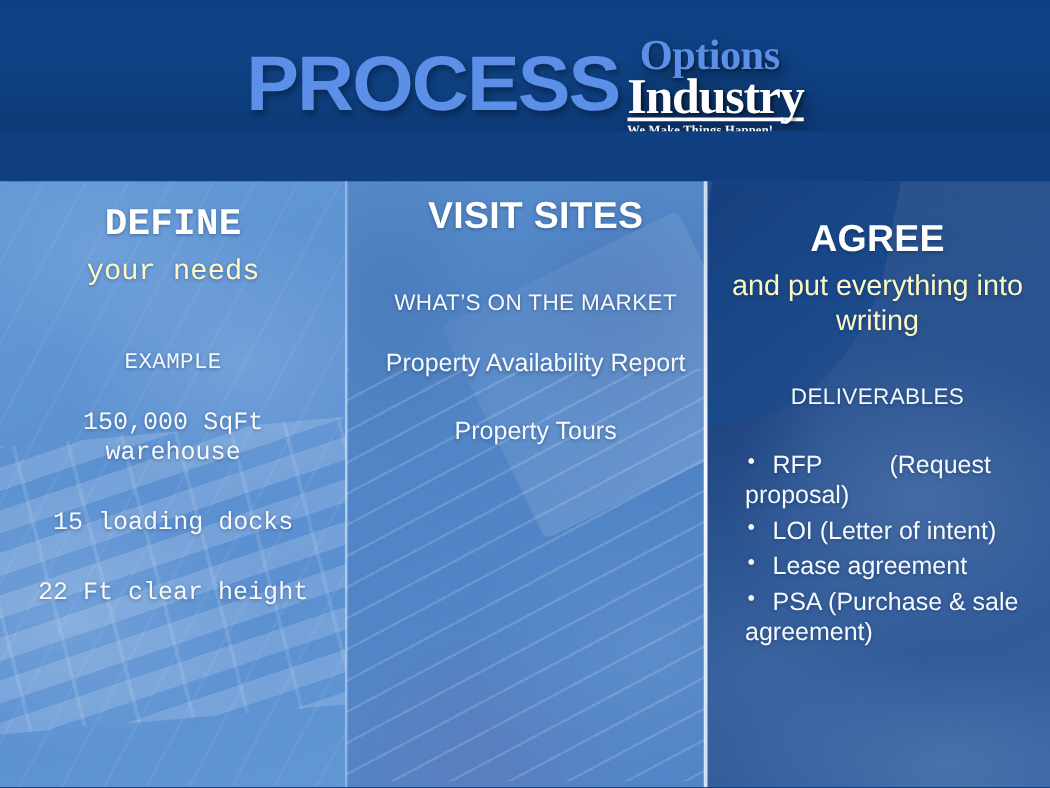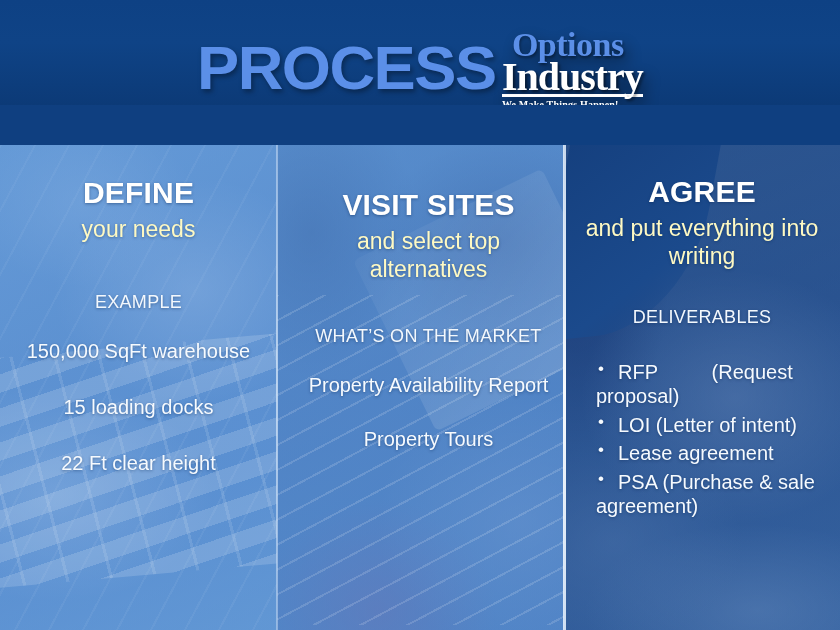--- a/index.html
+++ b/index.html
@@ -224,22 +224,22 @@
   }
 
   
   .col-content {
     position: relative;
     z-index: 2;
     text-align: center;
     color: #ffffff;
     padding: 0 10px;
   }
-  .col-1 .col-content { padding-top: 32px; }
-  .col-2 .col-content { padding-top: 44px; margin-left: 16px; }
+  .col-1 .col-content { padding-top: 20px; font-family: Liberation Mono, monospace; }
+  .col-2 .col-content { padding-top: 12px; margin-left: 16px; }
   .col-3 .col-content { padding-top: 31px; }
 
   .col-title {
     font-weight: bold;
     font-size: 30px;
     letter-spacing: 0.2px;
     line-height: 1.05;
     color: #ffffff;
     text-shadow: 0 1px 3px rgba(10,40,85,0.45);
     margin: 0;
@@ -349,21 +349,20 @@
           <div class="item">15 loading docks</div>
           <div class="item">22 Ft clear height</div>
         </div>
       </div>
     </div>
 
     <div class="col col-2">
       <div class="col-bg bg-clipboard"></div>
       <div class="col-content">
         <div class="col-title">VISIT SITES</div>
-        <div class="col-subtitle">and select top alternatives</div>
         <div class="col-label">WHAT’S ON THE MARKET</div>
         <div class="item-list">
           <div class="item">Property Availability Report</div>
           <div class="item">Property Tours</div>
         </div>
       </div>
     </div>
 
     <div class="col col-3">
       <div class="col-bg bg-handshake"></div>

